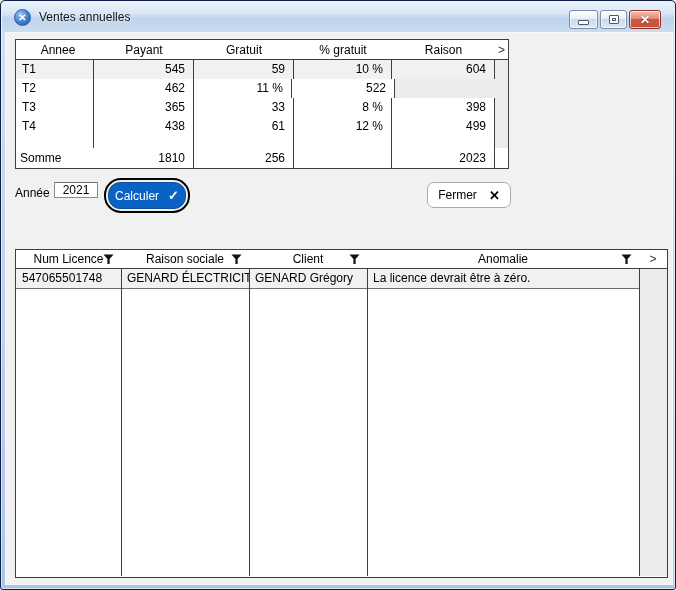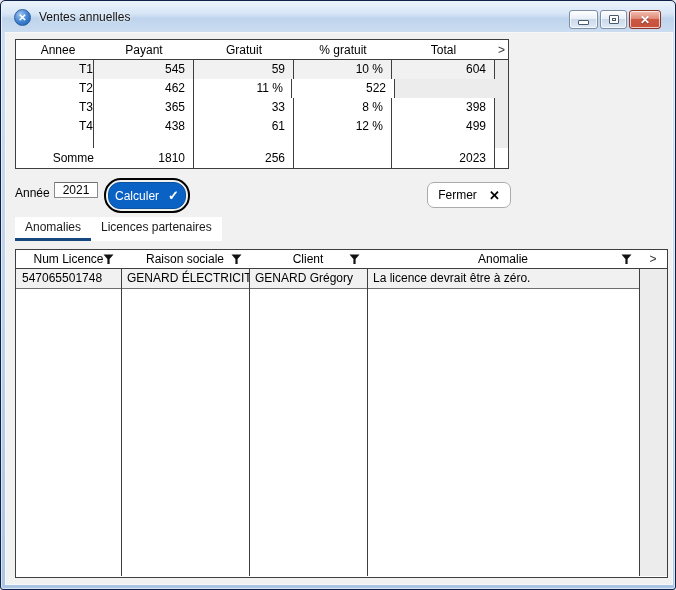--- a/index.html
+++ b/index.html
@@ -64,21 +64,21 @@
   .t1 .c2{width:100px;}
   .t1 .c3{width:98px;}
   .t1 .c4{width:103px;}
   .t1 .c5{flex:1;border-right:none !important;}
   .t1 .body .c{border-right:1px solid #3e3e3e;}
   .t1 .r{height:19px;line-height:19px;}
   .t1 .r.sel{background:#f1f1f1;}
   .t1 .r.gapr{height:12px;}
   .t1 .r.somme{height:20px;line-height:20px;}
   .t1 .r.somme .c0{border-right:none;padding-left:4px;}
-  .t1 .c0{padding-left:6px;text-align:right;}
+  .t1 .c0{padding-left:6px;}
   .t1 .num{text-align:right;padding-right:8px;}
   .t1 .gc{background:#ececec;}
   .chevcell{text-align:center;color:#333;font-size:12px;}
 
   
   .year-label{position:absolute;left:10px;top:153px;font-size:12px;color:#000;line-height:16px;}
   .year-input{
     position:absolute;left:49px;top:150px;width:44px;height:16px;
     border:1px solid #8a8a8a;border-top-color:#6d6d6d;border-radius:1px;
     font-family:"Liberation Sans",sans-serif;font-size:12px;text-align:center;color:#000;background:#fff;padding:0;
@@ -152,21 +152,21 @@
   </div>
 
   <div class="client">
 
     <div class="t1">
       <div class="row head">
         <div class="c c0">Annee</div>
         <div class="c c1">Payant</div>
         <div class="c c2">Gratuit</div>
         <div class="c c3">% gratuit</div>
-        <div class="c c4">Total</div>
+        <div class="c c4">Raison</div>
         <div class="c c5 chevcell">&gt;</div>
       </div>
       <div class="body">
         <div class="row r sel">
           <div class="c c0">T1</div>
           <div class="c c1 num">545</div>
           <div class="c c2 num">59</div>
           <div class="c c3 num">10 %</div>
           <div class="c c4 num">604</div>
           <div class="c c5 gc"></div>
@@ -219,24 +219,20 @@
       <div class="calc-btn">
         <span>Calculer</span>
         <span class="chk">✓</span>
       </div>
     </div>
     <div class="fermer-btn">
       <span>Fermer</span>
       <span class="x">✕</span>
     </div>
 
-    <div class="tabs">
-      <div class="tab active">Anomalies</div>
-      <div class="tab">Licences partenaires</div>
-    </div>
 
     <div class="t2">
       <div class="head">
         <div class="hc w0">
           <span>Num Licence</span>
           <svg class="funnel" width="11" height="11" viewBox="0 0 11 11">
               <path d="M0.5 0.5 H10.5 L6.6 5 V10 H4.4 V5 Z" fill="#111"></path>
             </svg>
         </div>
         <div class="hc w1">

